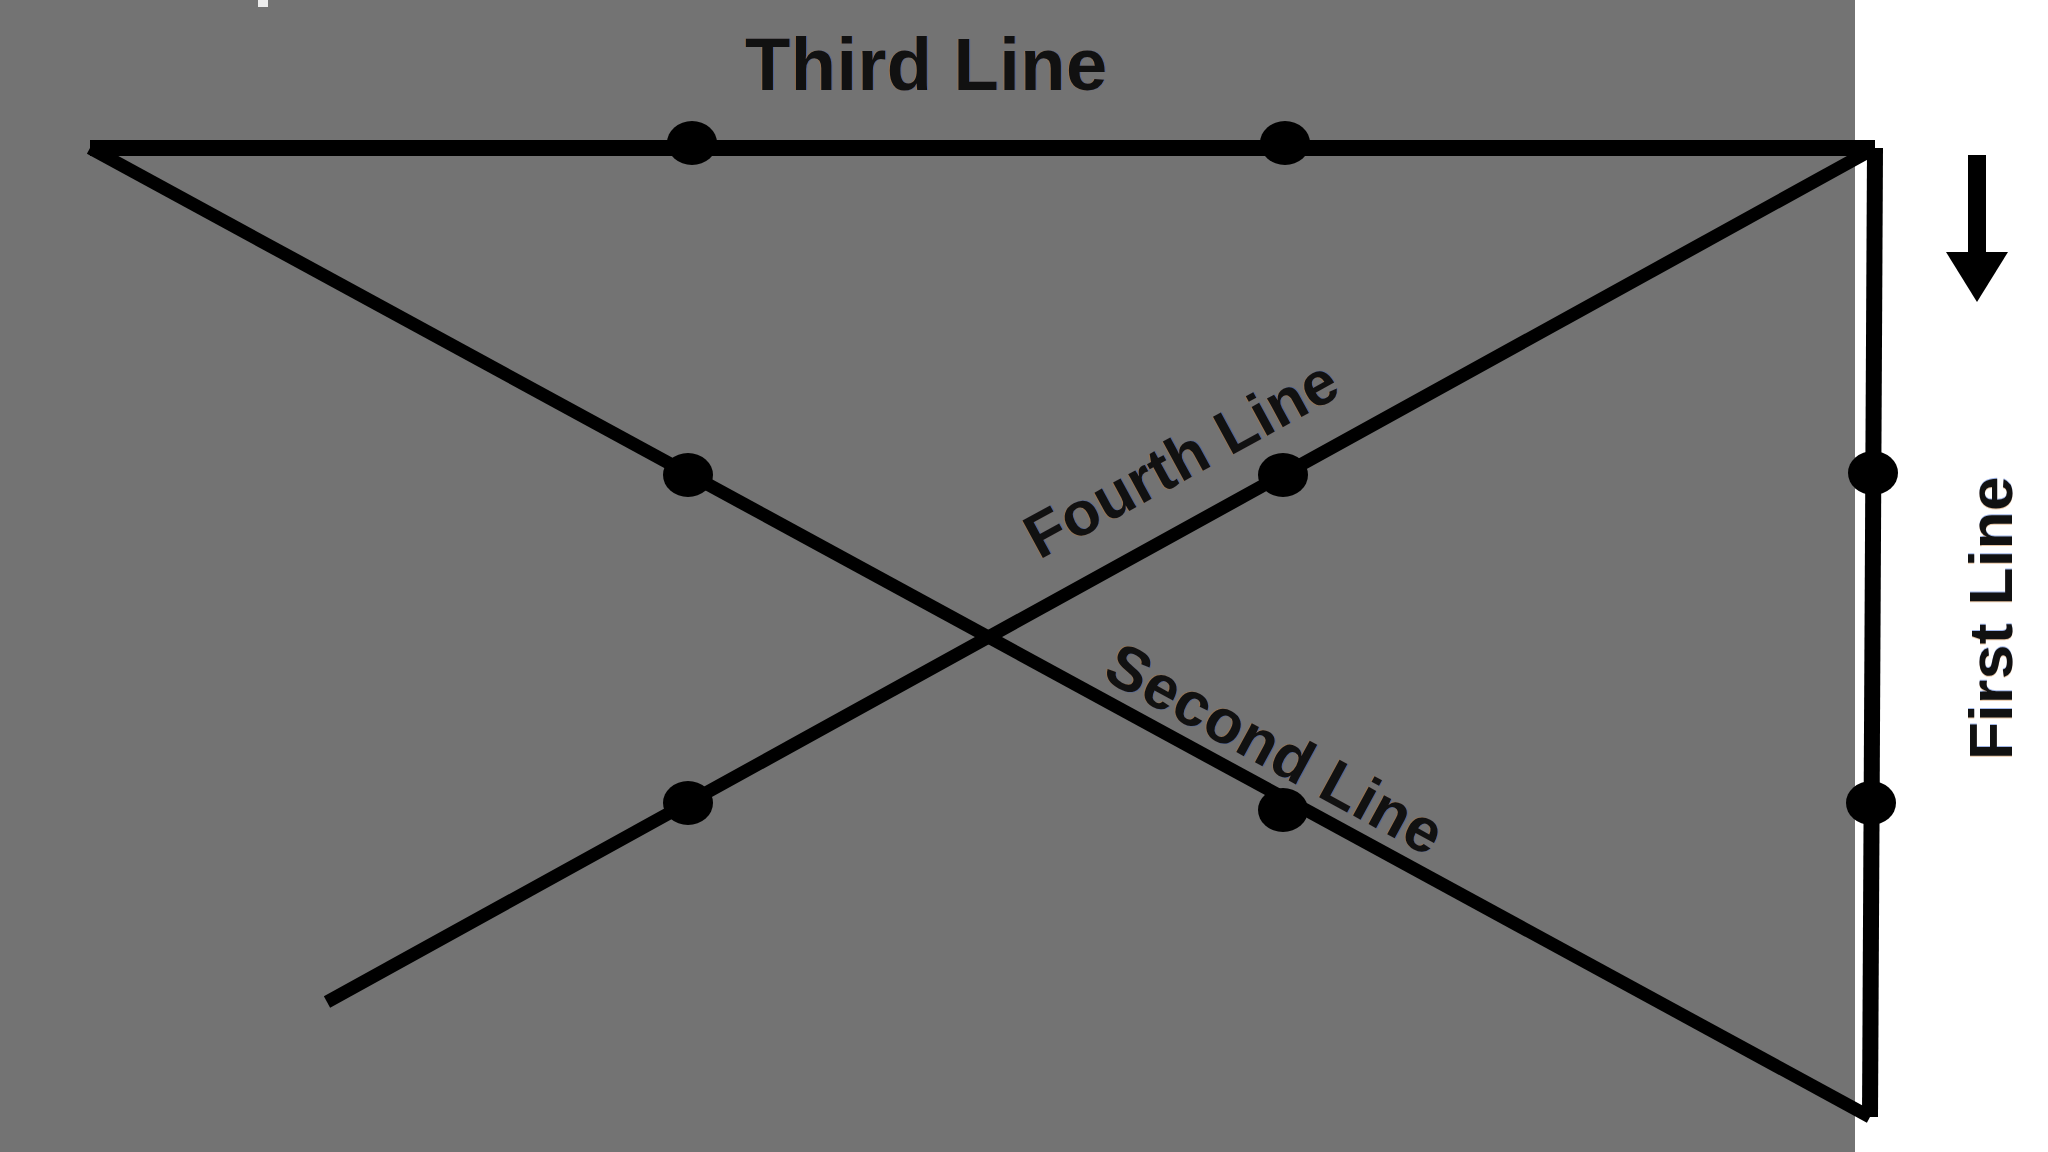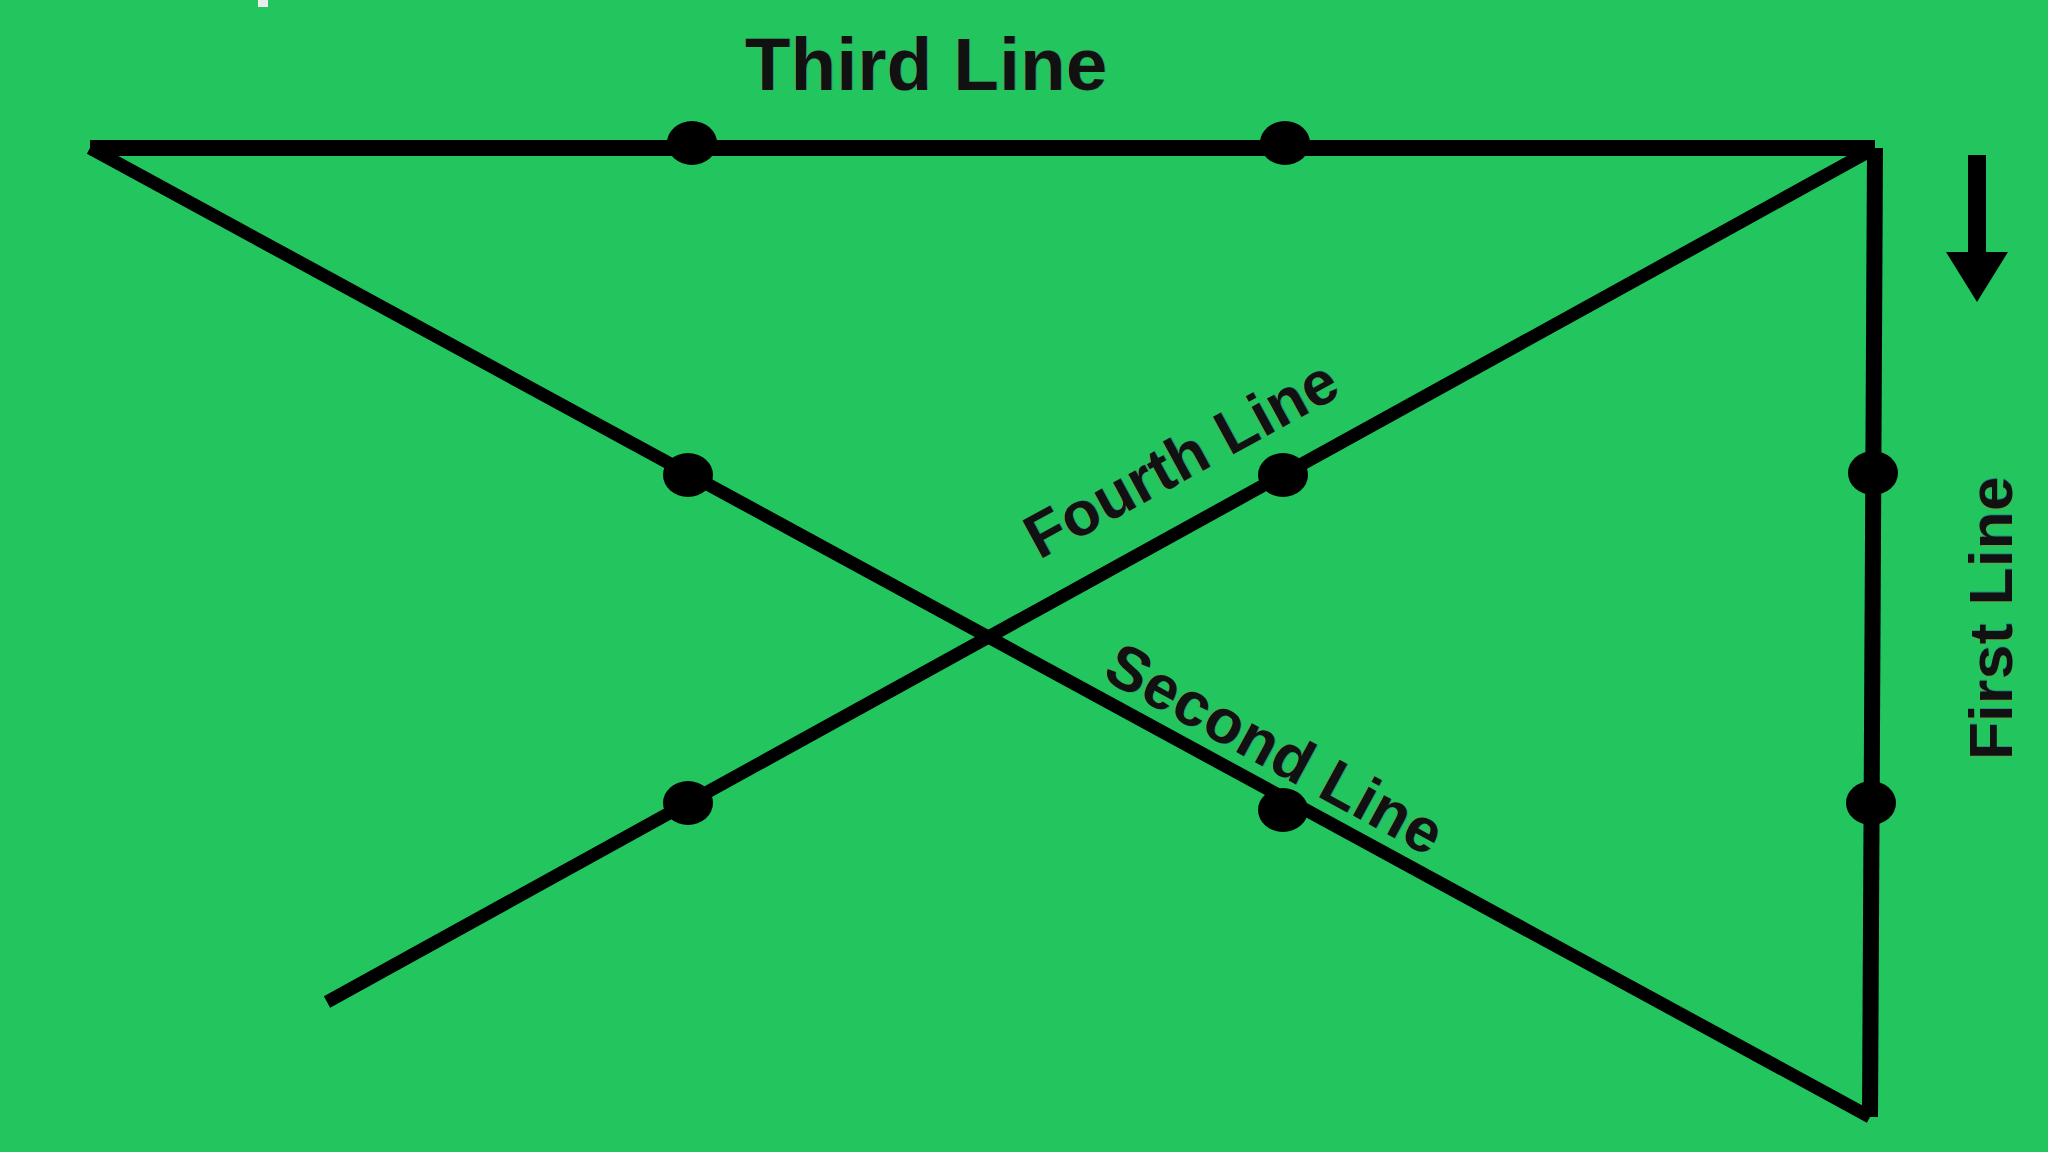--- a/index.html
+++ b/index.html
@@ -9,23 +9,23 @@
     background: #ffffff;
   }
   body {
     width: 2048px;
     height: 1152px;
     overflow: hidden;
     font-family: "Liberation Sans", sans-serif;
   }
   #diagram-root {
     position: relative;
-    width: 2048px;
+    width: 1855px;
     height: 1152px;
-    background: #22c55e;
+    background: #737373;
   }
   #diagram-svg {
     position: absolute;
     left: 0;
     top: 0;
     width: 2048px;
     height: 1152px;
     display: block;
   }
   .line-label {

